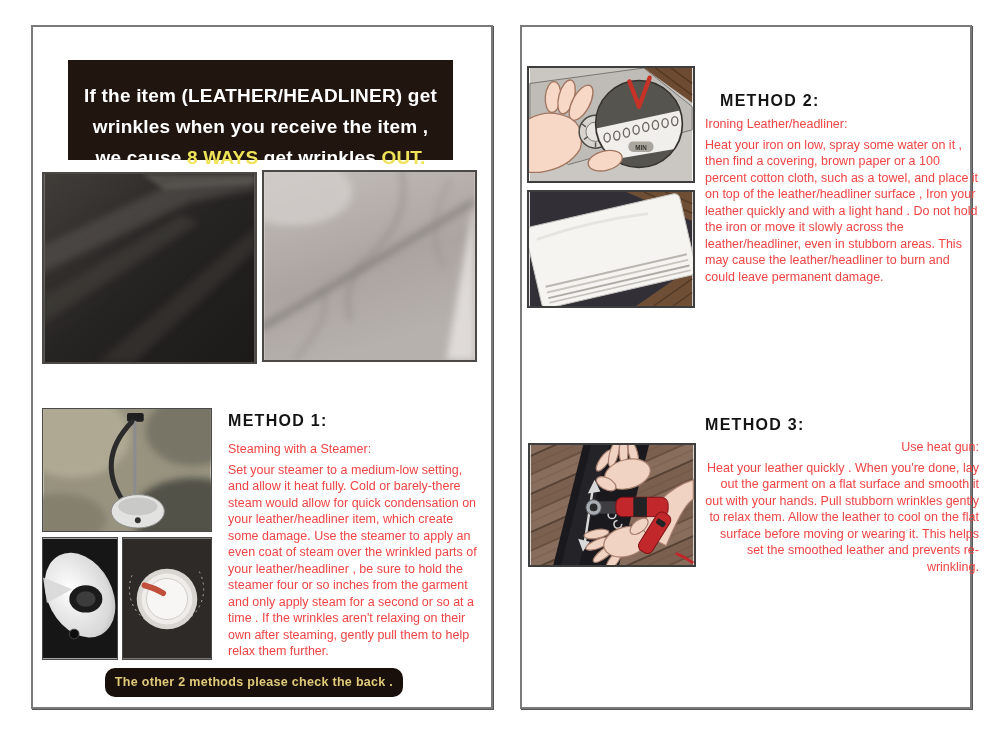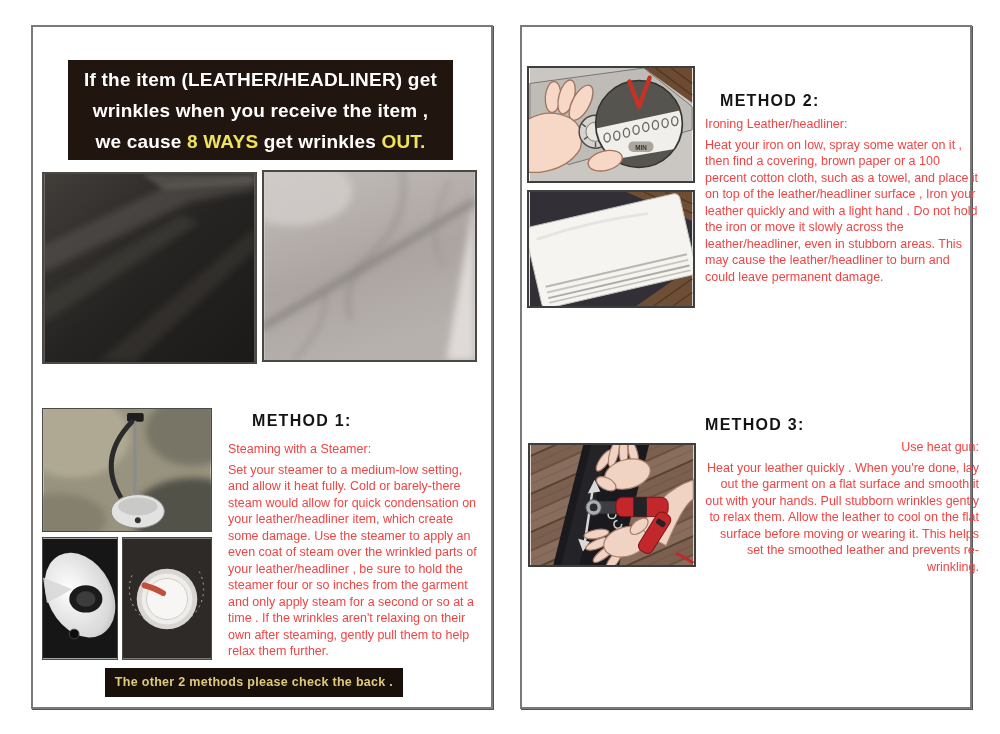--- a/index.html
+++ b/index.html
@@ -7,21 +7,21 @@
   .page { position:relative; width:1000px; height:734px; background:#ffffff; overflow:hidden; }
 
   .panel { position:absolute; top:25px; height:684px; background:#ffffff;
            border:2px solid #7a7a7a; box-shadow:1px 1px 0 #555555; }
   .panel.left  { left:31px;  width:462px; }
   .panel.right { left:520px; width:452px; }
 
   
   .banner { position:absolute; left:35px; top:33px; width:385px; height:100px;
             background:#20150f; color:#ffffff; text-align:center; font-weight:bold;
-            font-size:19px; line-height:31px; padding-top:4px; letter-spacing:0.2px; }
+            font-size:19px; line-height:31px; padding-top:20px; letter-spacing:0.2px; }
   .banner .hl { color:#efe35a; }
 
   
   .photo { position:absolute; display:block; }
   .bordered { border:2px solid #4c4845; }
   #leather-dark { left:9px;   top:145px; }
   #leather-gray { left:229px; top:143px; }
 
   .collage { position:absolute; left:9px; top:381px; width:172px; height:253px; }
   .collage svg { position:absolute; display:block; border:1px solid #4a4a4a; }
@@ -31,31 +31,31 @@
 
   #iron-illus  { left:5px; top:39px;  border:2px solid #3e3e3e; }
   #towel-illus { left:5px; top:163px; border:2px solid #3e3e3e; }
   #heatgun-photo { left:6px; top:416px; border:2px solid #3e3e3e; }
 
   
   .method-heading { position:absolute; font-size:16px; font-weight:bold;
                     letter-spacing:1.3px; color:#141414; }
   .method-text { position:absolute; font-size:12.5px; line-height:16.5px; color:#ef4444; }
   .subtitle { margin-bottom:4px; }
-  #m1-heading { left:195px; top:385px;margin-left:24px; }
+  #m1-heading { left:195px; top:385px; }
   #m1-text    { left:195px; top:414px; width:254px; }
   #m2-heading { left:198px; top:65px;  }
   #m2-text    { left:183px; top:89px;  width:274px; }
   #m3-heading { left:183px; top:389px; }
   #m3-text    { left:183px; top:412px; width:274px;text-align:right; }
 
   
   .back-note { position:absolute; left:72px; top:641px; width:298px; height:29px;
                background:#19100b; color:#e0cb79; font-weight:bold; font-size:12.5px;
-               text-align:center; line-height:29px; letter-spacing:0.3px; }
+               text-align:center; line-height:29px; letter-spacing:0.3px;border-radius:10px; }
 </style>
 </head>
 <body>
 
 <div class="page">
 
   <section class="panel left">
 
     <div class="banner">
       <div>If the item (LEATHER/HEADLINER) get</div>

